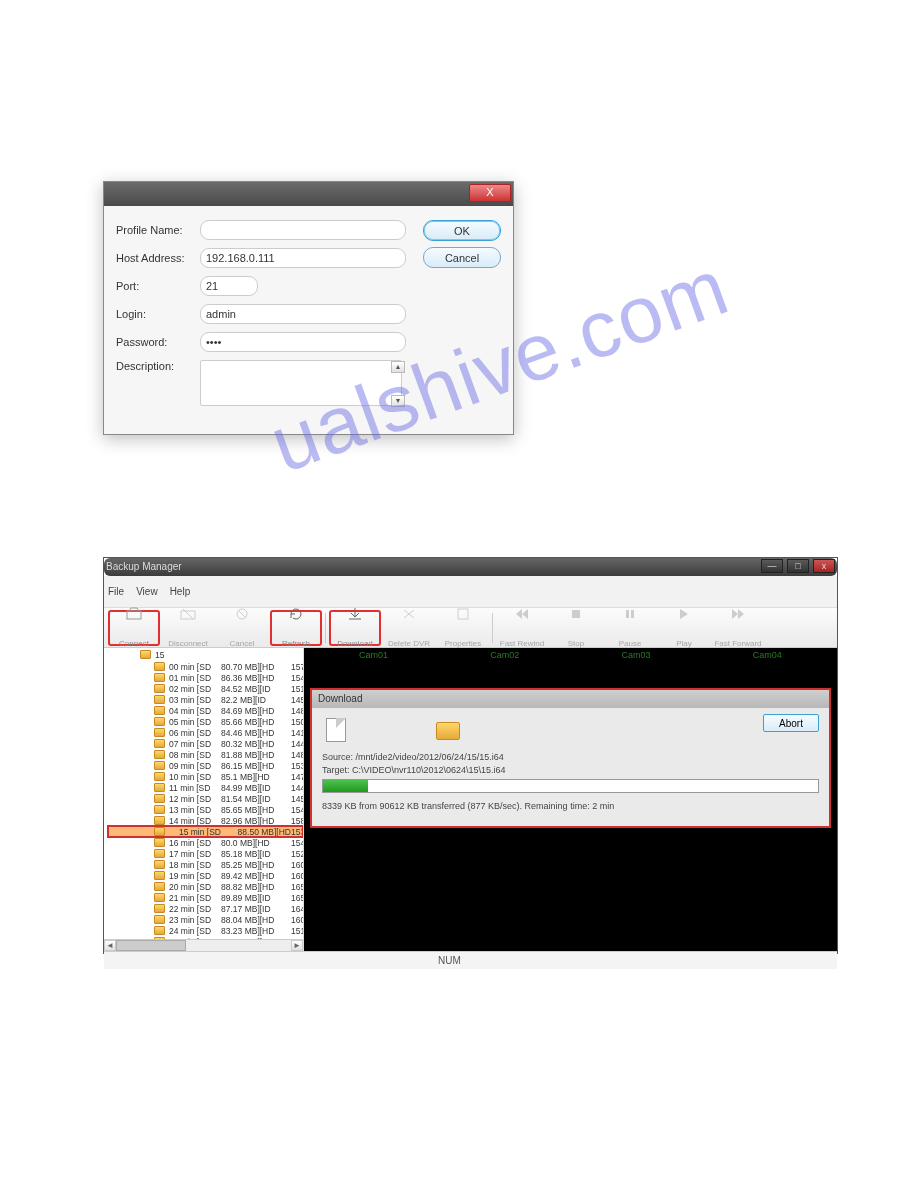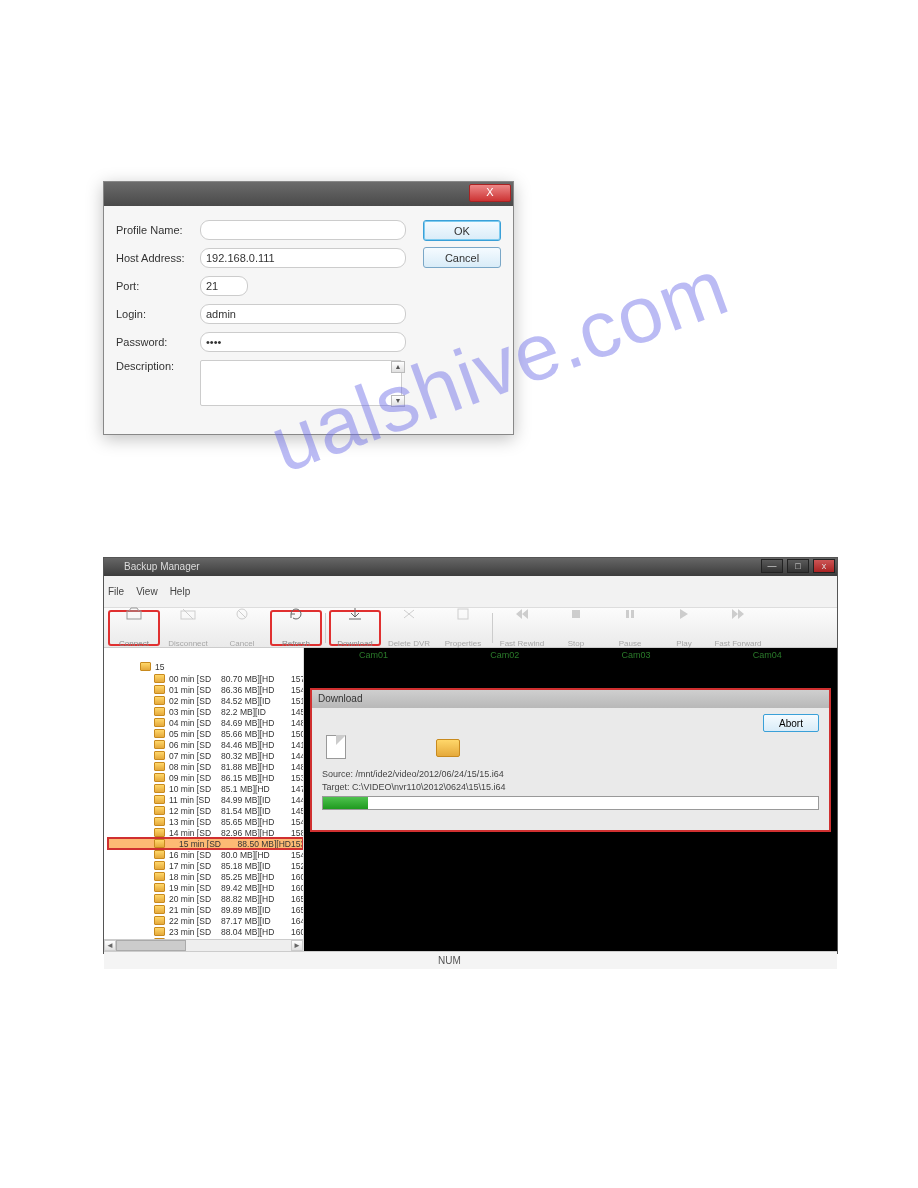--- a/index.html
+++ b/index.html
@@ -10,66 +10,66 @@
   
   .dlg1 { position:absolute; left:103px; top:181px; width:411px; border:1px solid #888; background:#f3f3f3; box-shadow:0 4px 16px rgba(0,0,0,.25); }
   .dlg1-title { height:24px; background:linear-gradient(#6b6b6b,#4a4a4a); position:relative; }
   .dlg1-close { position:absolute; right:2px; top:2px; width:42px; height:18px; background:linear-gradient(#e88,#c33); border:1px solid #a22; border-radius:2px; color:#fff; font-size:11px; text-align:center; line-height:14px; cursor:pointer; }
   .dlg1-body { padding:14px 12px 18px 12px; background:#f6f6f6; position:relative; }
   .dlg1-form { width:290px; }
   .row { display:flex; align-items:center; margin-bottom:8px; font-size:11px; color:#333; }
   .row label { width:84px; }
   .row .fld { flex:1; }
   .txt { width:100%; height:20px; border:1px solid #ccc; border-radius:9px; padding:2px 5px; font-size:11px; color:#333; background:#fff;}
-  .txt.short { width:48px; }
+  .txt.short { width:58px; }
   .txt.ro { background:#f5f5f5; color:#777; width:152px; display:inline-block;}
   .browse { width:22px; height:20px; border:1px solid #bbb; border-radius:3px; background:linear-gradient(#fff,#e6e6e6); margin-left:6px; font-size:9px; color:#555; vertical-align:top; cursor:pointer;}
   .desc { width:202px; height:46px; border:1px solid #ccc; border-radius:2px; background:#fff; resize:none; font-size:11px; padding:3px;}
   .desc-wrap { position:relative; display:inline-block;}
   .desc-scroll { position:absolute; right:1px; top:1px; bottom:1px; width:14px; display:flex; flex-direction:column; justify-content:space-between;}
   .arrow { height:12px; border:1px solid #bbb; background:linear-gradient(#fff,#e0e0e0); font-size:7px; text-align:center; line-height:10px; color:#555;}
   .dlg1-btns { position:absolute; right:12px; top:14px; width:78px; }
-  .wbtn { display:block; width:78px; height:21px; margin-bottom:6px; border:1px solid #7aa7c7; border-radius:3px; background:linear-gradient(#f5fbff,#d9ecf8); color:#333; font-size:11px; cursor:pointer; }
+  .wbtn { display:block; width:78px; height:21px; margin-bottom:6px; border:1px solid #7aa7c7; border-radius:10px; background:linear-gradient(#f5fbff,#d9ecf8); color:#333; font-size:11px; cursor:pointer; }
   .wbtn.ok { border-color:#3aa0d8; box-shadow:0 0 0 1px #7ecbef inset; }
 
   
   .win2 { position:absolute; left:103px; top:557px; width:735px; height:397px; border:1px solid #555; background:#fff; font-size:9px; color:#333; }
-  .win2-title { height:18px; background:linear-gradient(#666,#3c3c3c); color:#ddd; font-size:10px; line-height:18px; padding-left:20px; position:relative;}
+  .win2-title { height:18px; background:linear-gradient(#666,#3c3c3c); color:#ddd; font-size:10px; line-height:18px; padding-left:2px; position:relative;border-radius:6px;}
   .win2-title .sys { position:absolute; right:2px; top:1px; display:flex; gap:4px;}
   .sysb { width:22px; height:14px; background:linear-gradient(#5a5a5a,#333); border:1px solid #222; color:#ddd; font-size:9px; text-align:center; line-height:12px; cursor:pointer;}
   .sysb.close { background:linear-gradient(#c55,#a22);}
   .menubar { height:32px; background:#f2f2f2; border-bottom:1px solid #ddd; padding-left:4px; display:flex; gap:12px; font-size:10px; color:#444; align-items:center;}
   .menubar span{cursor:pointer;}
   .toolbar { height:40px; background:linear-gradient(#fcfcfc,#eaeaea); border-bottom:1px solid #ccc; display:flex; align-items:center; padding:2px 4px; gap:2px;}
   .tbtn { width:52px; height:36px; display:flex; flex-direction:column; align-items:center; justify-content:center; gap:18px; font-size:8px; color:#888; cursor:pointer; border-radius:3px;}
   .tbtn .ic { width:16px; height:14px; }
   .tbtn.hl { border:2px solid #e03030; }
   .tbtn:not(.hl){ opacity:.7;}
   .tsep { width:1px; height:30px; background:#ccc; margin:0 1px;}
 
   .win2-body { display:flex; height:303px; }
-  .tree { width:200px; border-right:1px solid #ddd; overflow:hidden; position:relative; font-size:8.5px; color:#333; padding:12px 0 0 4px;}
+  .tree { width:200px; border-right:1px solid #ddd; overflow:hidden; position:relative; font-size:8.5px; color:#333; padding:0 0 0 4px;}
   .tree-scroll-x { position:absolute; left:0; right:0; bottom:0; height:12px; background:#eee; border-top:1px solid #ccc; display:flex;}
   .tree-scroll-x .ar{width:12px;text-align:center;font-size:8px;color:#666;border:1px solid #ccc;background:linear-gradient(#fff,#e0e0e0);}
   .tree-scroll-x .track{flex:1;position:relative;} .tree-scroll-x .thumb{position:absolute;left:0;top:0;bottom:0;width:40%;background:#ccc;border:1px solid #aaa;}
   .node { display:flex; align-items:center; height:11px; white-space:nowrap; padding-left:46px; position:relative;}
   .node.root { padding-left:32px; height:13px;}
   .node .fold { width:11px; height:9px; background:linear-gradient(#ffd76a,#e5a93b); border:1px solid #c88a1e; border-radius:1px; margin-right:4px; flex-shrink:0;}
   .node.sel { background:#fdba74; outline:2px solid #d03030; outline-offset:-1px;text-align:right;}
   .node .t1 { width:52px; overflow:hidden;}
   .node .t2 { width:70px; overflow:hidden; }
   .node .t3 { flex:1; overflow:hidden;}
 
   .viewer { flex:1; background:#000; position:relative; }
   .cams { display:flex; justify-content:space-around; padding:2px 4px 0 4px;}
   .cam { color:#2a7a2a; font-size:9px;text-align:center; }
   .cams.bottom{ position:absolute; left:0; right:0; bottom:28px;}
   .dlpanel{ position:absolute; left:6px; right:6px; top:40px; border:2px solid #d03030; background:#eaeaea; }
   .dlpanel .hdr{ height:18px; background:linear-gradient(#cfcfcf,#b8b8b8); color:#333; font-size:10px; line-height:18px; padding-left:6px;}
-  .dlpanel .body{ padding:25px 10px 12px 10px; font-size:9px; color:#333; }
+  .dlpanel .body{ padding:8px 10px 12px 10px; font-size:9px; color:#333; }
   .dlpanel .icons{ display:flex; gap:90px; margin:2px 0 10px 4px;}
   .docic{width:20px;height:24px;background:#fff;border:1px solid #999;position:relative;}
   .docic:before{content:"";position:absolute;right:-1px;top:-1px;border:5px solid transparent;border-left-color:#ccc;border-top-color:#ccc;}
   .foldic{width:24px;height:18px;background:linear-gradient(#ffd76a,#e5a93b);border:1px solid #c88a1e;border-radius:2px;margin-top:4px;}
   .abort{ position:absolute; right:10px; top:24px; width:56px; height:18px; border:1px solid #3aa0d8; border-radius:2px; background:linear-gradient(#f5fbff,#d9ecf8); font-size:10px; cursor:pointer;}
   .pbar{ height:14px; border:1px solid #999; background:#fff; margin:4px 0 8px 0; position:relative;}
   .pbar .fill{ position:absolute; left:0; top:0; bottom:0; width:9%; background:linear-gradient(#4ec24e,#1f9a1f);}
   .line{ margin:3px 0; color:#444;}
   .statusbar{ height:18px; border-top:1px solid #ccc; background:#f4f4f4; text-align:center; padding-right:42px; font-size:10px; line-height:18px; color:#555;}
 
@@ -437,18 +437,19 @@
           <button class="abort">Abort</button>
           <div class="icons">
             <div class="docic"></div>
             <div class="foldic"></div>
           </div>
           <div class="line"><span>Source:</span> <span>/mnt/ide2/video/2012/06/24/15/15.i64</span></div>
           <div class="line"><span>Target:</span> <span>C:\VIDEO\nvr110\2012\0624\15\15.i64</span></div>
           <div class="pbar">
               <div class="fill"></div>
             </div>
+          <div class="line">8339 KB from 90612 KB transferred (877 KB/sec). Remaining time: 2 min</div>
         </div>
       </div>
     </div>
   </div>
   <div class="statusbar"><span>NUM</span></div>
 </div>
 
 </body></html>

